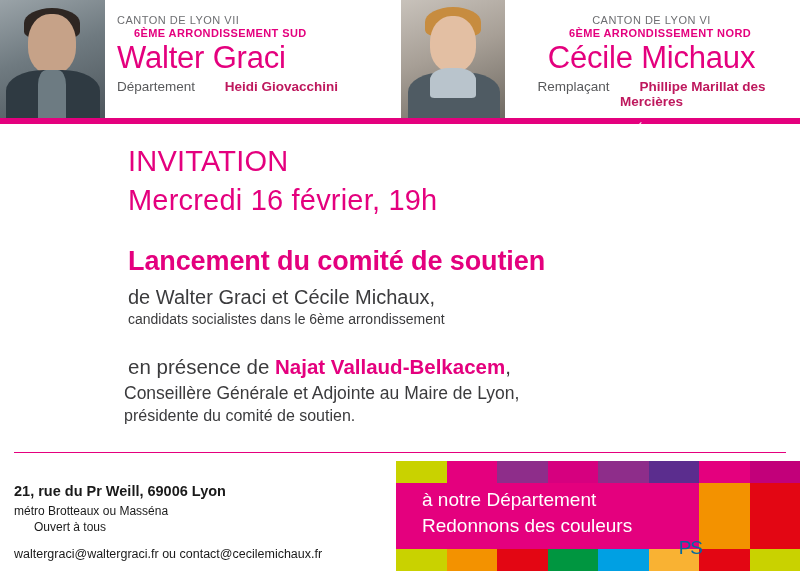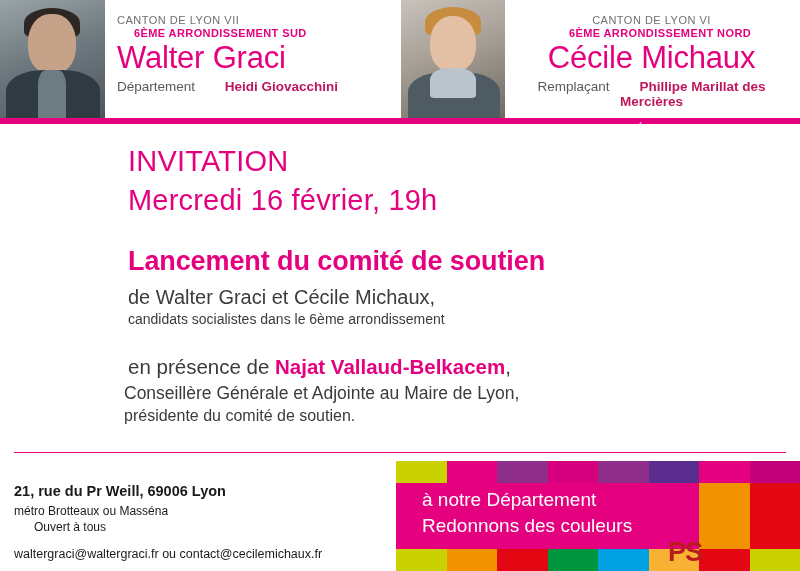--- a/index.html
+++ b/index.html
@@ -250,23 +250,23 @@
   .slogan {
     position: absolute;
     left: 422px; top: 34px;
     color: #ffffff;
     font-size: 19px;
     line-height: 1.35;
   }
   .ps-logo {
     position: absolute;
     right: 6px; top: 84px;
-    font-size: 27px;
-    font-weight: bold;
-    color: #b91c1c;
+    font-size: 19px;
+    font-weight: normal;
+    color: #0369a1;
     letter-spacing: -1px;
   }
 </style>
 </head>
 <body>
 
 <div class="flyer">
 
   <div class="header">
 

